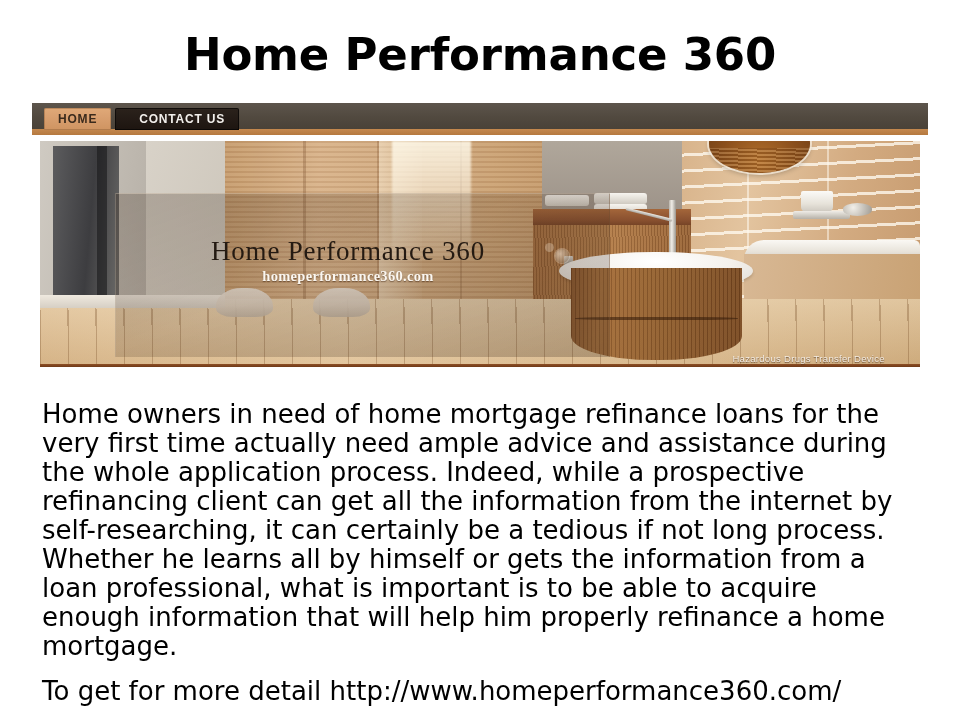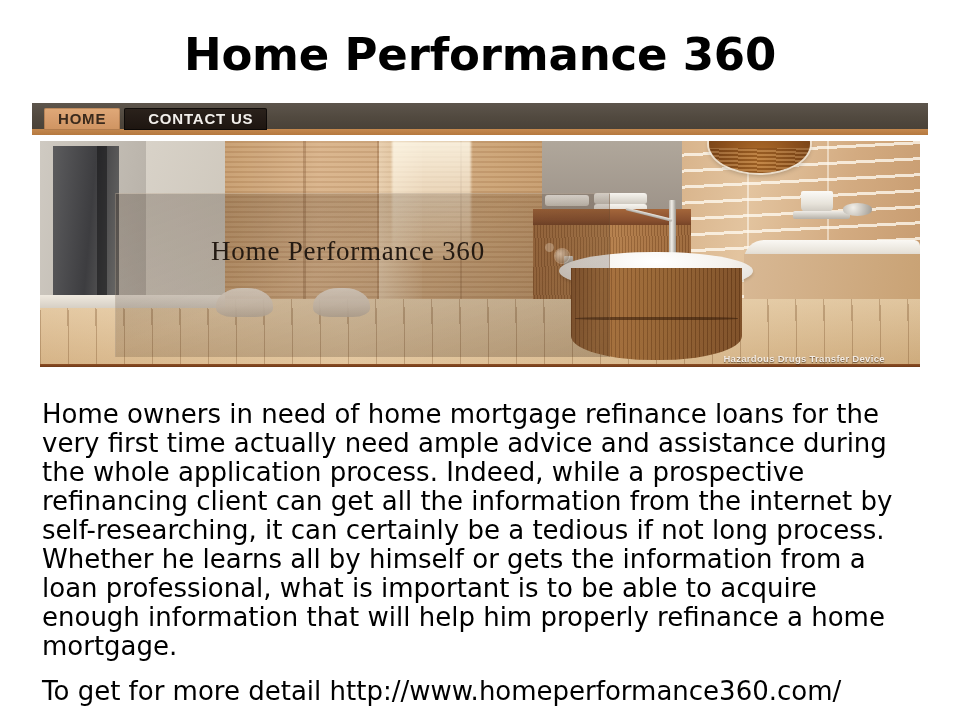--- a/index.html
+++ b/index.html
@@ -65,21 +65,21 @@
     top: 5px;
     display: flex;
     align-items: flex-end;
     gap: 4px;
     z-index: 3;
   }
   .nav-tab {
     height: 22px;
     line-height: 22px;
     padding: 0 14px;
-    font-size: 15px;
+    font-size: 12px;
     font-weight: bold;
     letter-spacing: 0.8px;
     font-family: "Liberation Sans", sans-serif;
     border-radius: 2px 2px 0 0;
     text-align: center;
     white-space: nowrap;
   }
   .nav-tab.is-active {
     background: linear-gradient(180deg, #e0a978 0%, #d9a070 40%, #cf9461 100%);
     color: #3a2a1c;
@@ -475,21 +475,21 @@
     white-space: nowrap;
   }
 
   
   .watermark {
     position: absolute;
     right: 4%;
     bottom: 1.5%;
     font-family: "Liberation Sans", sans-serif;
     font-size: 9.5px;
-    font-weight: bold;
+    font-weight: normal;
     color: #f3ece4;
     letter-spacing: 0.3px;
     text-shadow: 0 1px 1px rgba(60,35,15,.7);
     z-index: 7;
     white-space: nowrap;
   }
 
   
   .body-copy {
     position: absolute;
@@ -565,20 +565,21 @@
       <div class="basin-body"></div>
       <div class="basin-band"></div>
 
       <div class="glass-panel">
         <div class="glass-handle"></div>
         <div class="glass-handle2"></div>
       </div>
 
       <div class="logo-block">
         <div class="logo-main">Home Performance 360</div>
+        <div class="logo-sub">homeperformance360.com</div>
       </div>
 
       <div class="watermark">Hazardous Drugs Transfer Device</div>
     </div>
   </div>
 </div>
 
 <div class="body-copy">
   <p class="para-1">Home owners in need of home mortgage refinance loans for the very first time actually need ample advice and assistance during the whole application process. Indeed, while a prospective refinancing client can get all the information from the internet by self-researching, it can certainly be a tedious if not long process. Whether he learns all by himself or gets the information from a loan professional, what is important is to be able to acquire enough information that will help him properly refinance a home mortgage.</p>
   <p class="para-2">To get for more detail http://www.homeperformance360.com/</p>

